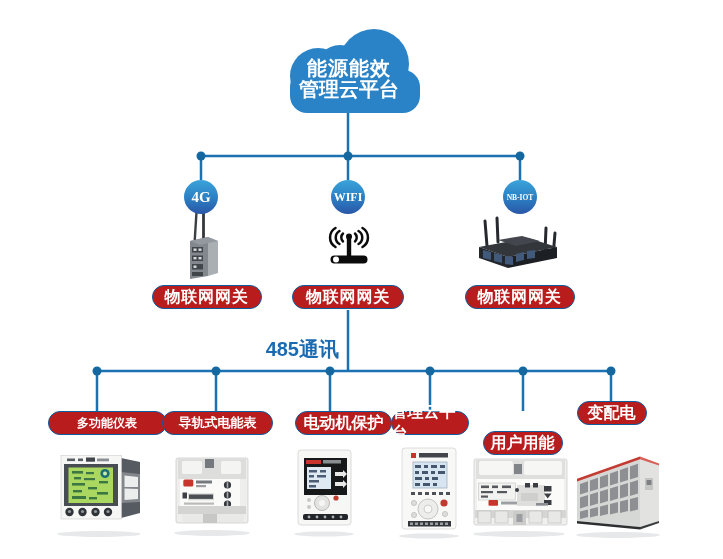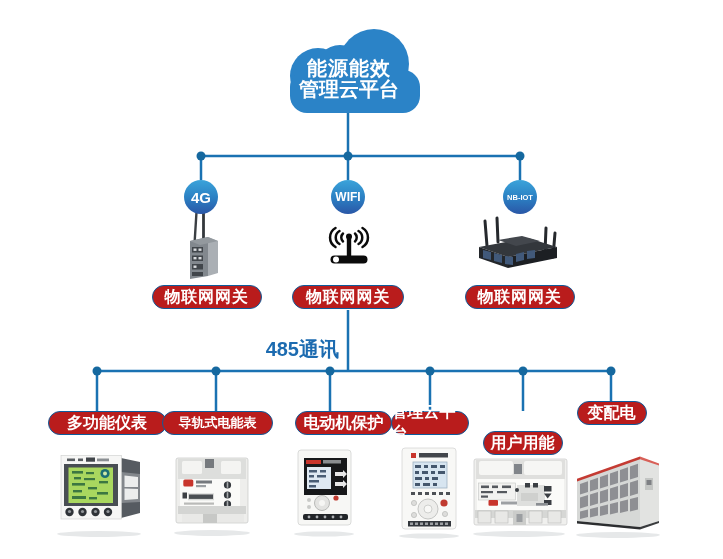--- a/index.html
+++ b/index.html
@@ -3,21 +3,21 @@
 <meta charset="utf-8">
 <style>
   html,body{margin:0;padding:0;}
   body{width:723px;height:559px;background:#ffffff;font-family:"Liberation Sans",sans-serif;overflow:hidden;position:relative;}
   .abs{position:absolute;}
   .pill{position:absolute;height:24px;border-radius:12px;background:#b91c1c;border:1px solid #0d5c9c;
         color:#fff;font-weight:bold;display:flex;align-items:center;justify-content:center;
         box-sizing:border-box;}
   .badge{position:absolute;width:34px;height:34px;border-radius:50%;
          background:linear-gradient(180deg, #3ba3da 0%, #2b80c3 52%, #2a57a7 100%);
-         color:#fff;font-weight:bold;display:flex;align-items:center;justify-content:center;}
+         color:#fff;font-weight:bold;display:flex;align-items:center;justify-content:center;font-family:Liberation Serif, serif;}
 </style>
 </head>
 <body>
 
 <svg class="abs" style="left:0;top:0;" width="723" height="559" viewBox="0 0 723 559">
 
   <g fill="#2b83c7">
     <circle cx="318" cy="76" r="28"></circle>
     <circle cx="340" cy="70" r="25"></circle>
     <circle cx="374" cy="64" r="35"></circle>
@@ -342,18 +342,18 @@
 </svg>
 
 <div class="badge" style="left:184px;top:180px;font-size:15px;">4G</div>
 <div class="badge" style="left:331px;top:180px;font-size:12px;">WIFI</div>
 <div class="badge" style="left:503px;top:180px;font-size:7.5px;">NB-IOT</div>
 
 <div class="pill" style="left:151.5px;top:285px;width:110px;font-size:16px;letter-spacing:0.8px;">物联网网关</div>
 <div class="pill" style="left:292px;top:285px;width:112px;font-size:16px;letter-spacing:0.8px;">物联网网关</div>
 <div class="pill" style="left:464.5px;top:285px;width:110px;font-size:16px;letter-spacing:0.8px;">物联网网关</div>
 
-<div class="pill" style="left:47.5px;top:411px;width:119px;font-size:16px;">多功能仪表</div>
+<div class="pill" style="left:47.5px;top:411px;width:119px;font-size:12px;">多功能仪表</div>
 <div class="pill" style="left:162px;top:411px;width:111px;font-size:13px;">导轨式电能表</div>
 <div class="pill" style="left:283px;top:411px;width:97px;font-size:16px;margin-left:12px;">电动机保护</div>
 <div class="pill" style="left:390.5px;top:411px;width:78px;font-size:16px;">管理云平台</div>
 <div class="pill" style="left:482.5px;top:431px;width:80px;font-size:16px;">用户用能</div>
 <div class="pill" style="left:576.5px;top:401px;width:70px;font-size:16px;">变配电</div>
 
 </body></html>

